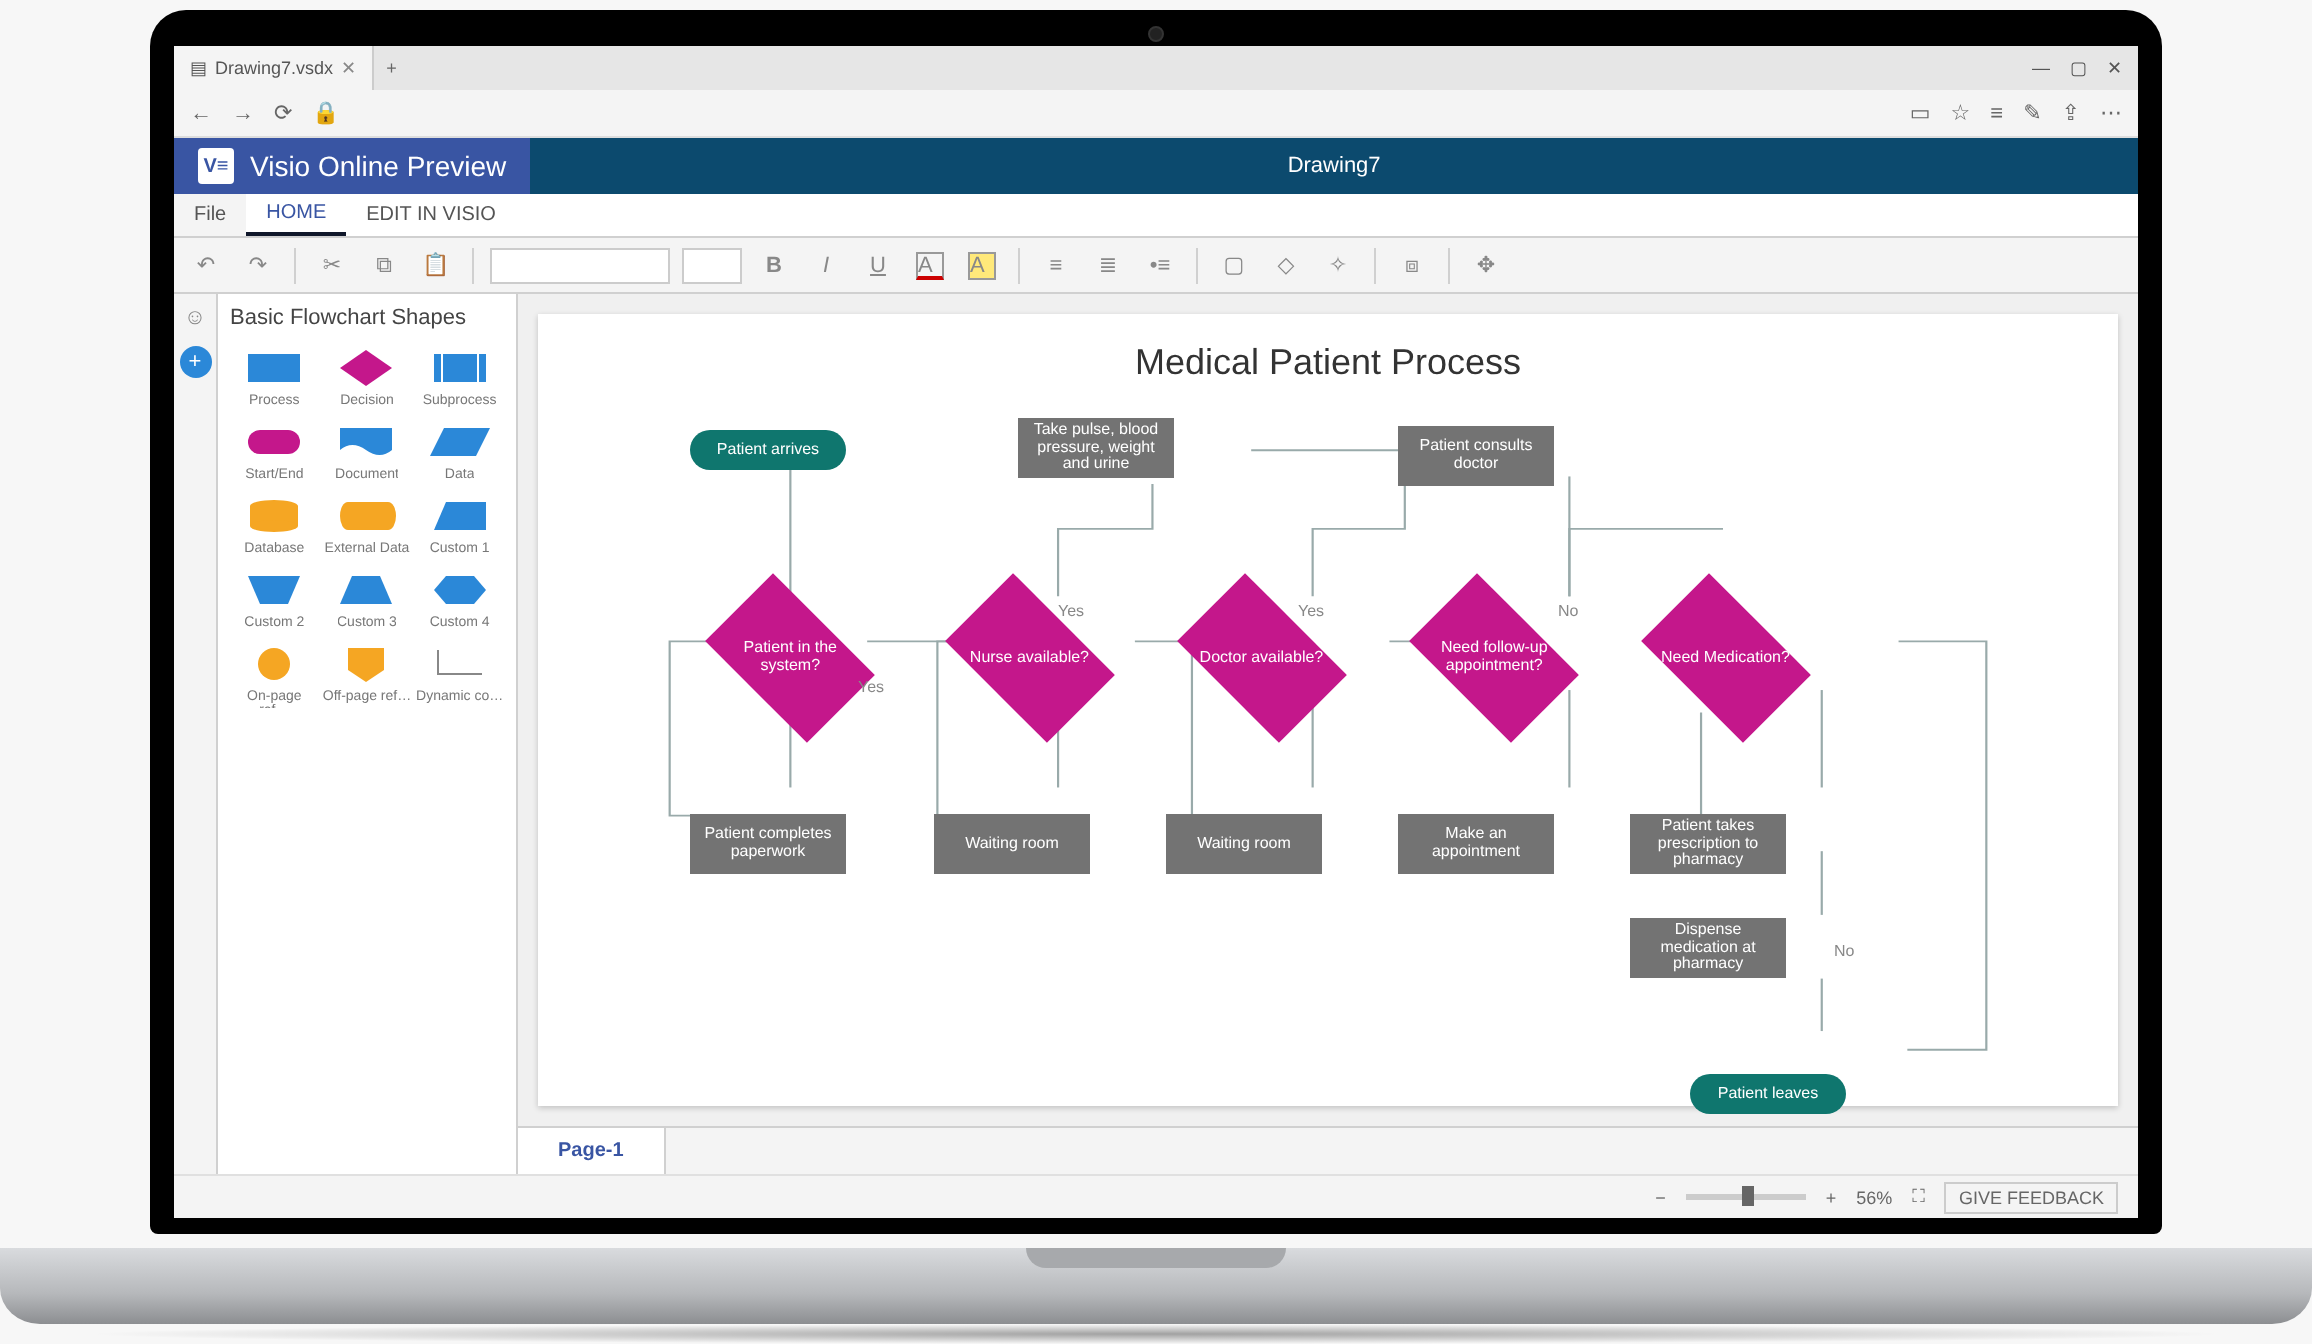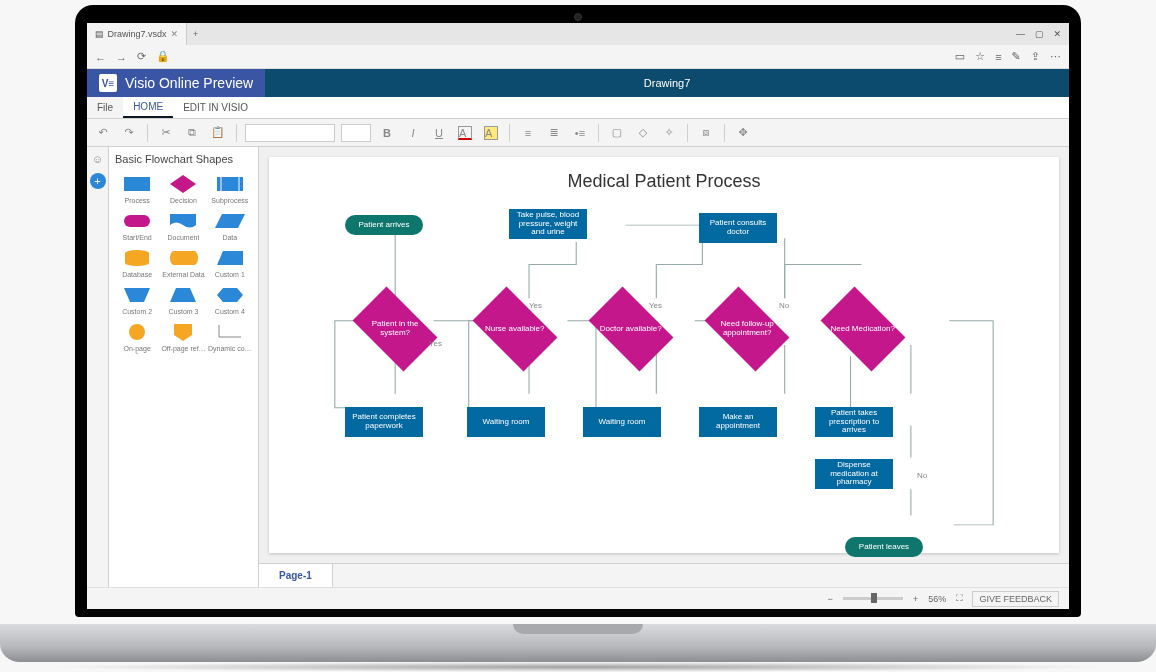--- a/index.html
+++ b/index.html
@@ -63,21 +63,21 @@
 .shape-svg { width:34px; height:22px; }
 
 .canvas-wrap { flex:1; background:#f0f0f0; position:relative; overflow:hidden;text-decoration:underline; }
 .canvas { position:absolute; left:10px; top:10px; right:10px; bottom:34px; background:#fff; box-shadow:0 1px 3px rgba(0,0,0,.2); }
 
 .diagram-title { text-align:center; font-size:18px; color:#333; padding:14px 0 0 0; }
 
 .diagram { position:absolute; left:0; right:0; top:40px; bottom:0; }
 .node { position:absolute; color:#fff; font-size:8px; text-align:center; display:flex; align-items:center; justify-content:center; line-height:1.1; padding:2px; }
 .terminator { background:#0f766e; border-radius:10px; width:78px; height:20px; }
-.process { background:#0369a1; width:90px; height:28px; }
+.process { background:#737373; width:90px; height:28px; }
 .process.sm { width:78px; height:30px; }
 .decision { width:72px; height:48px; background:#c4178b; transform:rotate(45deg); }
 .decision .dtext { transform:rotate(-45deg); width:78px; font-size:8px; }
 .edge-label { position:absolute; font-size:8px; color:#888;margin-top:44px; }
 
 svg.connectors { position:absolute; left:0; top:0; width:100%; height:100%; pointer-events:none; }
 svg.connectors line, svg.connectors polyline { stroke:#9aa; stroke-width:1; fill:none; }
 
 
 .page-tabs { position:absolute; left:0; right:0; bottom:0; height:24px; background:#f4f4f4; border-top:1px solid #d0d0d0; display:flex; align-items:center; font-size:10px; }
@@ -364,21 +364,21 @@
               <span class="edge-label" style="left:120px; top:176px">No</span>
               <span class="edge-label" style="left:242px; top:176px">No</span>
               <span class="edge-label" style="left:358px; top:176px">No</span>
               <span class="edge-label" style="left:510px; top:60px">No</span>
               <span class="edge-label" style="left:648px; top:230px">No</span>
 
               <div class="node process sm" style="left:76px; top:210px">Patient completes paperwork</div>
               <div class="node process sm" style="left:198px; top:210px">Waiting room</div>
               <div class="node process sm" style="left:314px; top:210px">Waiting room</div>
               <div class="node process sm" style="left:430px; top:210px">Make an appointment</div>
-              <div class="node process sm" style="left:546px; top:210px">Patient takes prescription to arrives</div>
+              <div class="node process sm" style="left:546px; top:210px">Patient takes prescription to pharmacy</div>
               <div class="node process sm" style="left:546px; top:262px">Dispense medication at pharmacy</div>
               <div class="node terminator" style="left:576px; top:340px">Patient leaves</div>
 
             </div>
           </div>
 
           <div class="page-tabs">
             <div class="page-tab">Page-1</div>
           </div>
         </div>

